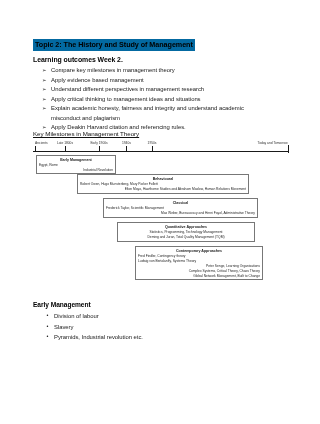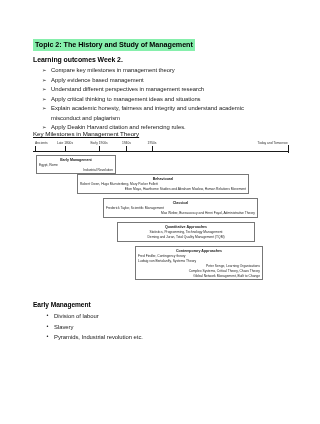--- a/index.html
+++ b/index.html
@@ -24,21 +24,21 @@
   }
 
   
   .title-wrap {
     position: absolute;
     left: 33px;
     top: 33px;
   }
   .title {
     display: inline-block;
-    background: #86efac;
+    background: #0369a1;
     color: #000000;
     font-size: 7.2px;
     font-weight: bold;
     line-height: 1.45;
     padding: 1px 2px 1px 2px;
     letter-spacing: -0.05px;
     white-space: nowrap;
   }
 
   

